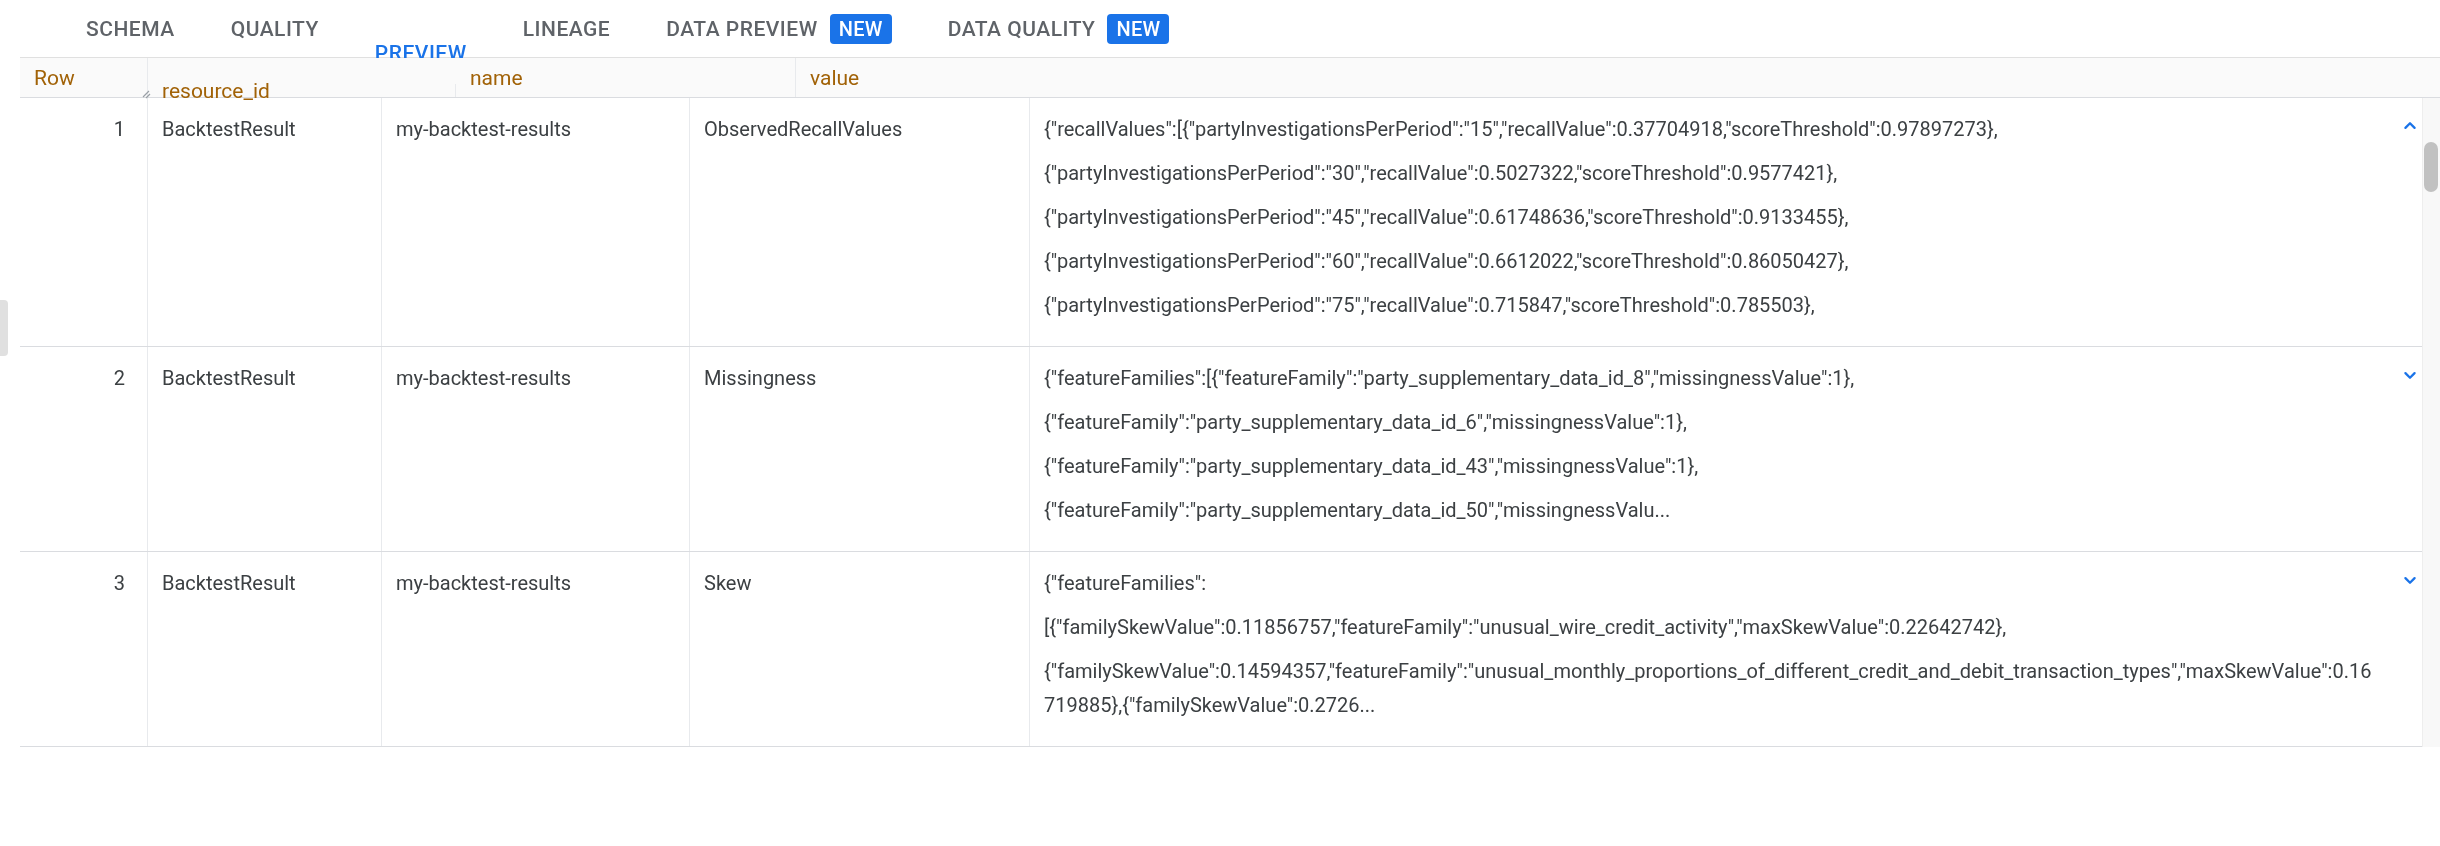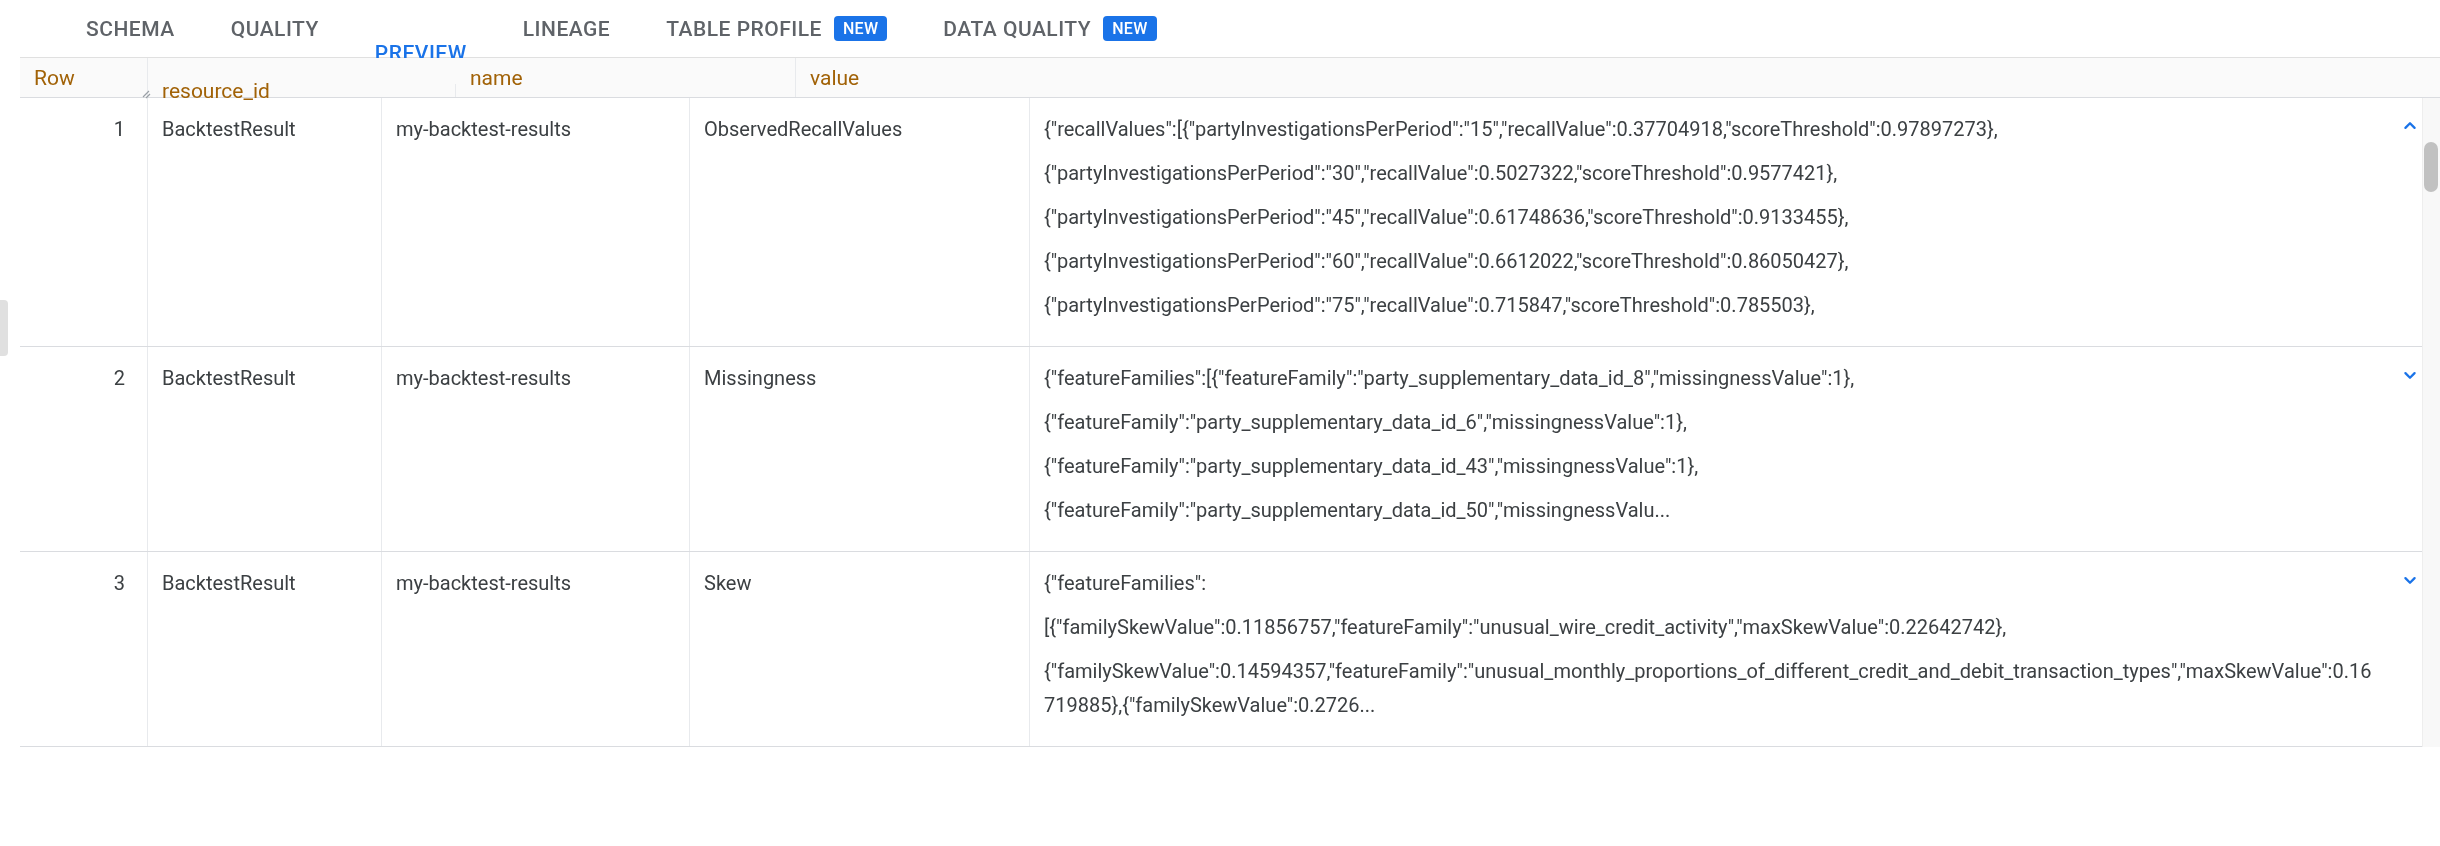--- a/index.html
+++ b/index.html
@@ -49,21 +49,21 @@
       bottom: -1px;
       left: 14px;
       right: 14px;
       height: 3px;
       background: #1a73e8;
       border-radius: 2px 2px 0 0;
     }
     .badge-new {
       background: #1a73e8;
       color: #fff;
-      font-size: 16px;
+      font-size: 20px;
       font-weight: 500;
       padding: 3px 9px;
       border-radius: 4px;
       letter-spacing: 0.3px;
     }
     
     .table-wrapper {
       position: relative;
     }
     .table-header {
@@ -173,21 +173,21 @@
       <div class="tab">
         <span>QUALITY</span>
       </div>
       <div class="tab active">
         <span>PREVIEW</span>
       </div>
       <div class="tab">
         <span>LINEAGE</span>
       </div>
       <div class="tab">
-        <span>TABLE PROFILE</span>
+        <span>DATA PREVIEW</span>
         <span class="badge-new">NEW</span>
       </div>
       <div class="tab">
         <span>DATA QUALITY</span>
         <span class="badge-new">NEW</span>
       </div>
     </div>
 
   <div class="table-wrapper">
     <div class="table-header">

